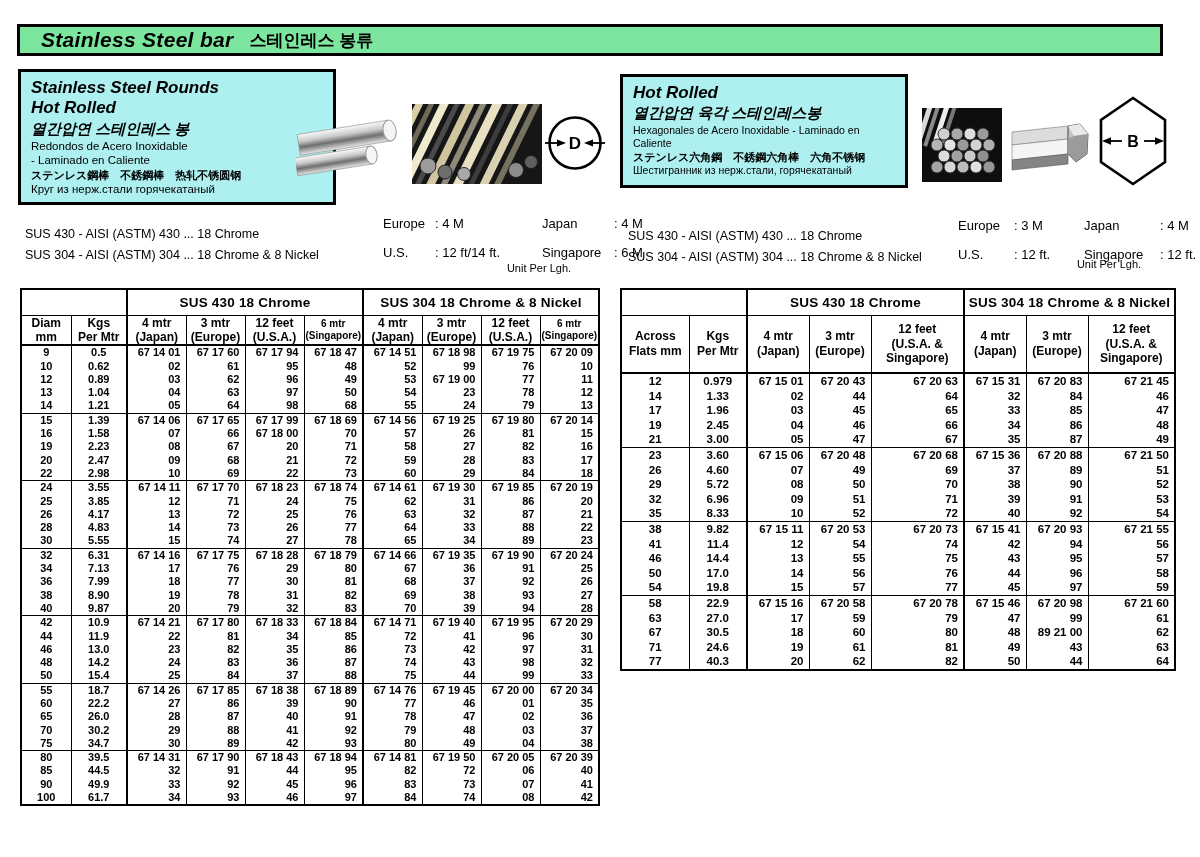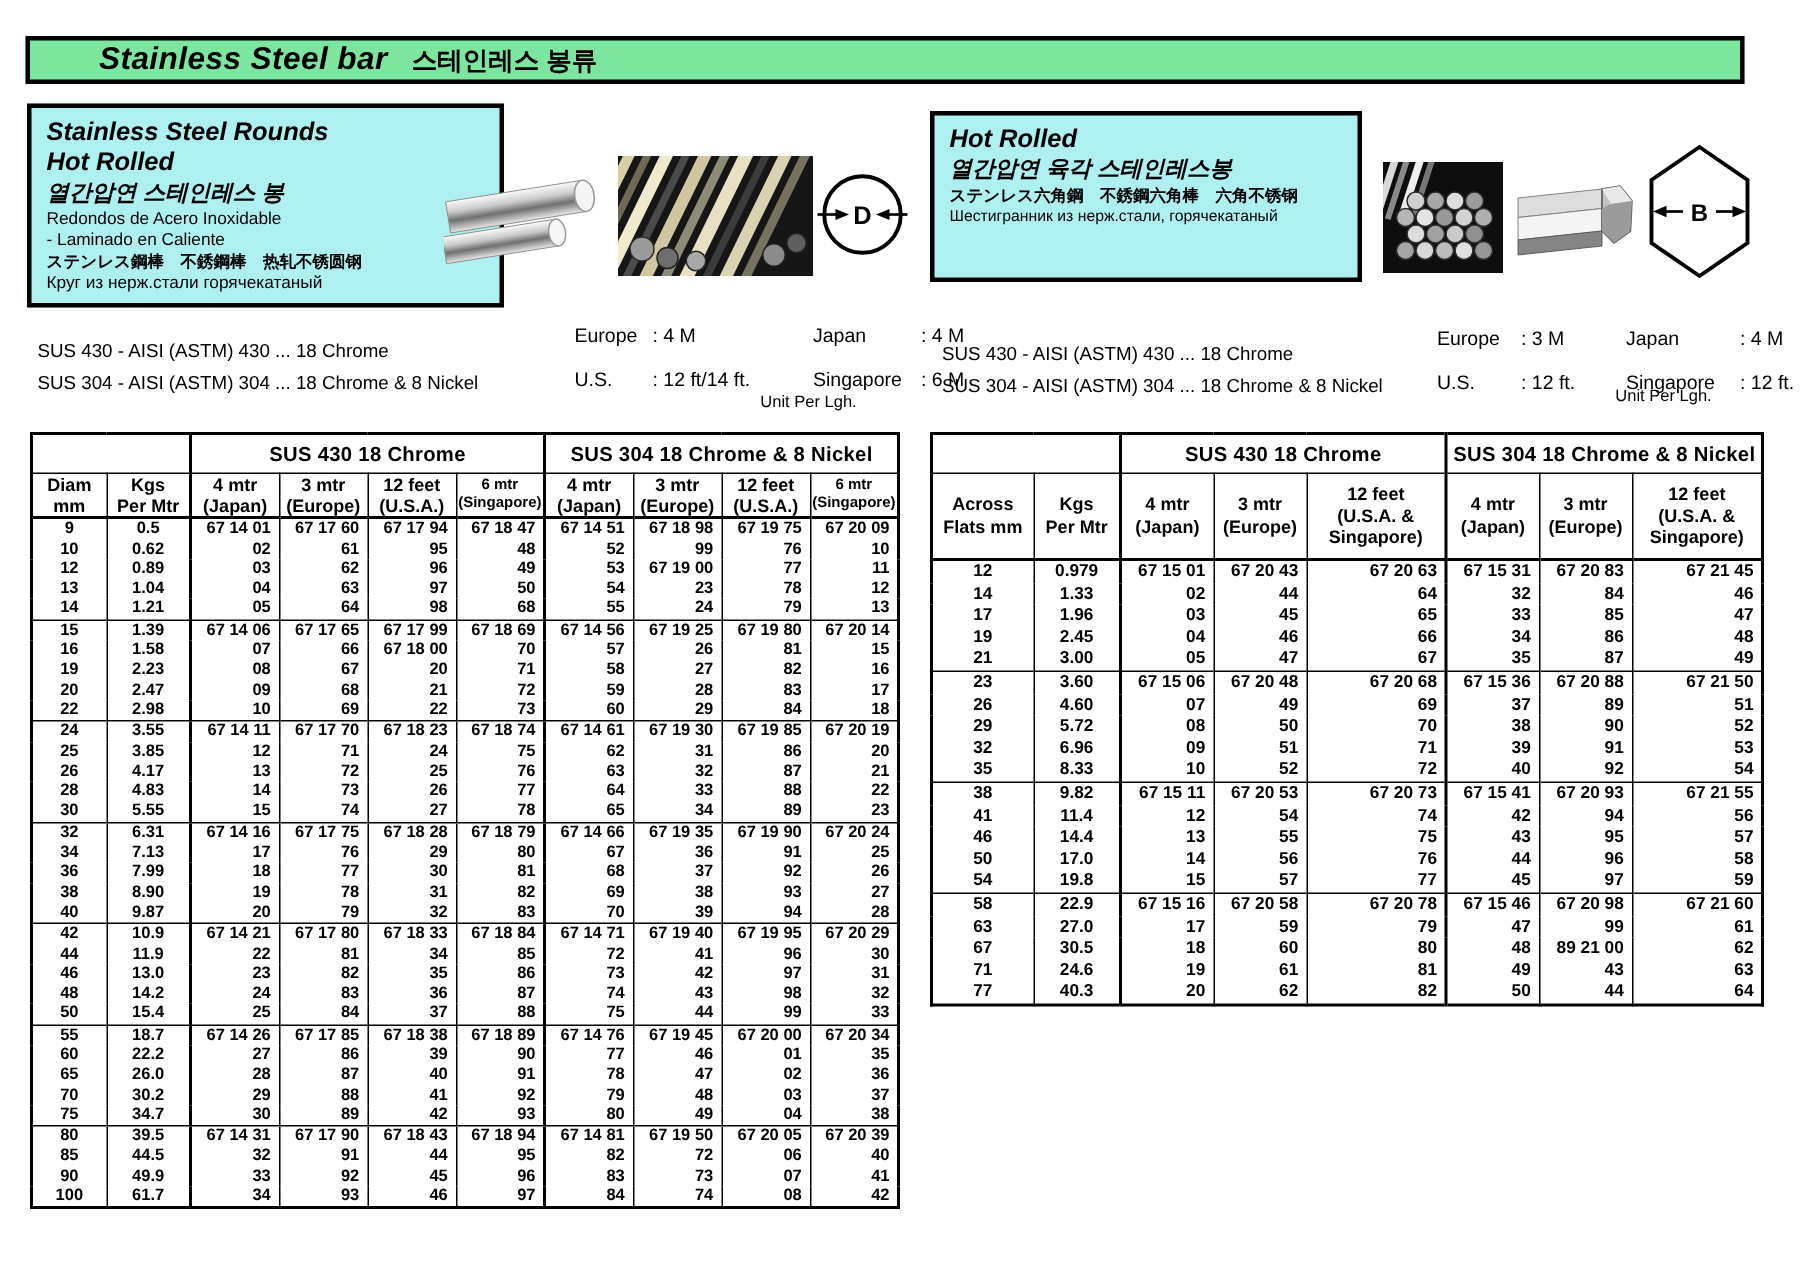--- a/index.html
+++ b/index.html
@@ -7,21 +7,21 @@
   body {
     background:#fff; color:#000; position:relative; overflow:hidden;
     font-family:"Liberation Sans","DejaVu Sans",sans-serif;
   }
   .abs { position:absolute; }
 
   
   .banner {
     left:17px; top:24px; width:1146px; height:32px;
     background:#7de69e; border:3px solid #000;
-    display:flex; align-items:center; padding-left:46px; gap:16px;
+    display:flex; align-items:center; padding-left:21px; gap:16px;
   }
   .banner-en { font-size:21px; font-weight:bold; font-style:italic; letter-spacing:.3px; }
   .banner-ko { font-size:17px; font-weight:bold; }
 
   
   .panel {
     background:#aeeff0; border:3px solid #000; padding:6px 10px 5px 10px;
   }
   .panel-rounds { left:18px; top:69px; width:318px; height:136px; }
   .panel-hex    { left:620px; top:74px; width:288px; height:114px; }
@@ -143,20 +143,21 @@
   <line x1="1" y1="31" x2="15" y2="31" stroke="#000" stroke-width="1.8"></line>
   <polygon points="22,31 13,27.4 13,34.6" fill="#000"></polygon>
   <line x1="61" y1="31" x2="47" y2="31" stroke="#000" stroke-width="1.8"></line>
   <polygon points="40,31 49,27.4 49,34.6" fill="#000"></polygon>
   <text x="31" y="37" text-anchor="middle" font-size="17" font-weight="bold" font-family="Liberation Sans, DejaVu Sans, sans-serif">D</text>
 </svg>
 
 <div class="abs panel panel-hex">
   <div class="p-title">Hot Rolled</div>
   <div class="p-ko">열간압연 육각 스테인레스봉</div>
+  <div class="p-sm">Hexagonales de Acero Inoxidable - Laminado en Caliente</div>
   <div class="p-cjk">ステンレス六角鋼　不銹鋼六角棒　六角不锈钢</div>
   <div class="p-sm">Шестигранник из нерж.стали, горячекатаный</div>
 </div>
 
 <svg class="photo" style="left:922px; top:108px;" width="80" height="74" viewBox="0 0 80 74">
   <rect width="80" height="74" fill="#0e0e0e"></rect>
   <g transform="rotate(18 20 12)">
     <rect x="2" y="-16" width="5" height="60" fill="#d8d8d8"></rect>
     <rect x="10" y="-16" width="4" height="58" fill="#8a8a8a"></rect>
     <rect x="18" y="-18" width="5" height="56" fill="#eee"></rect>

